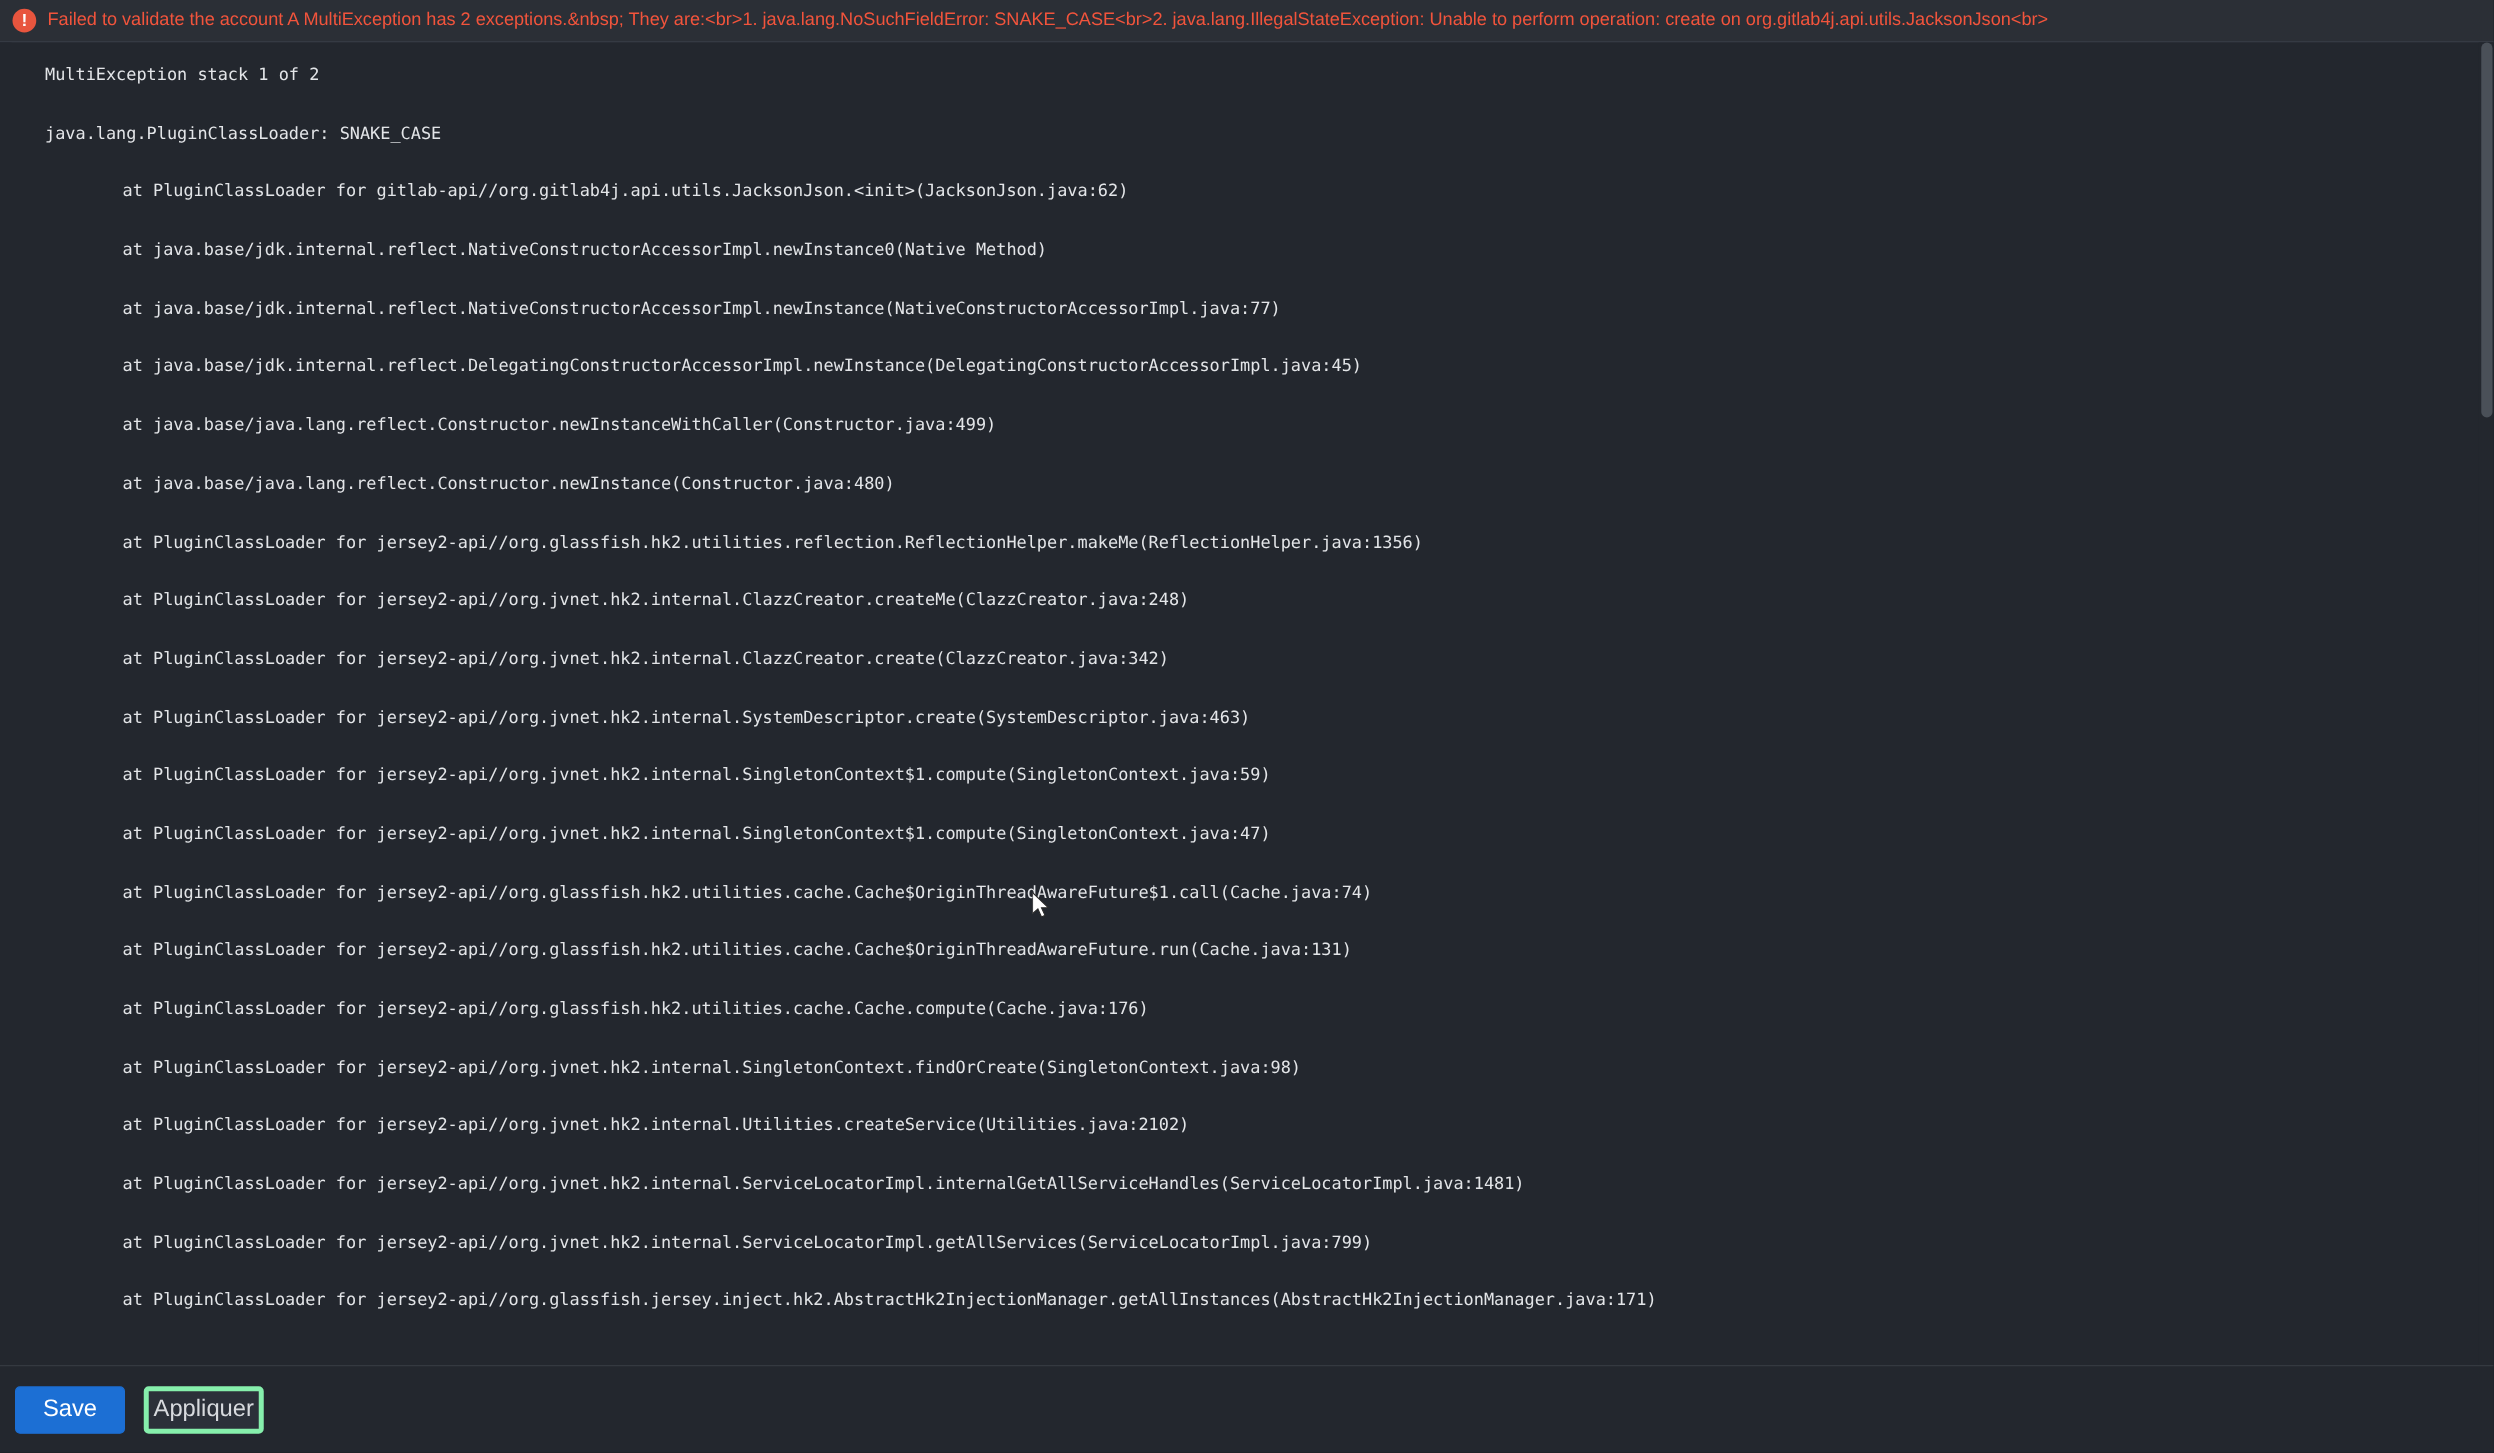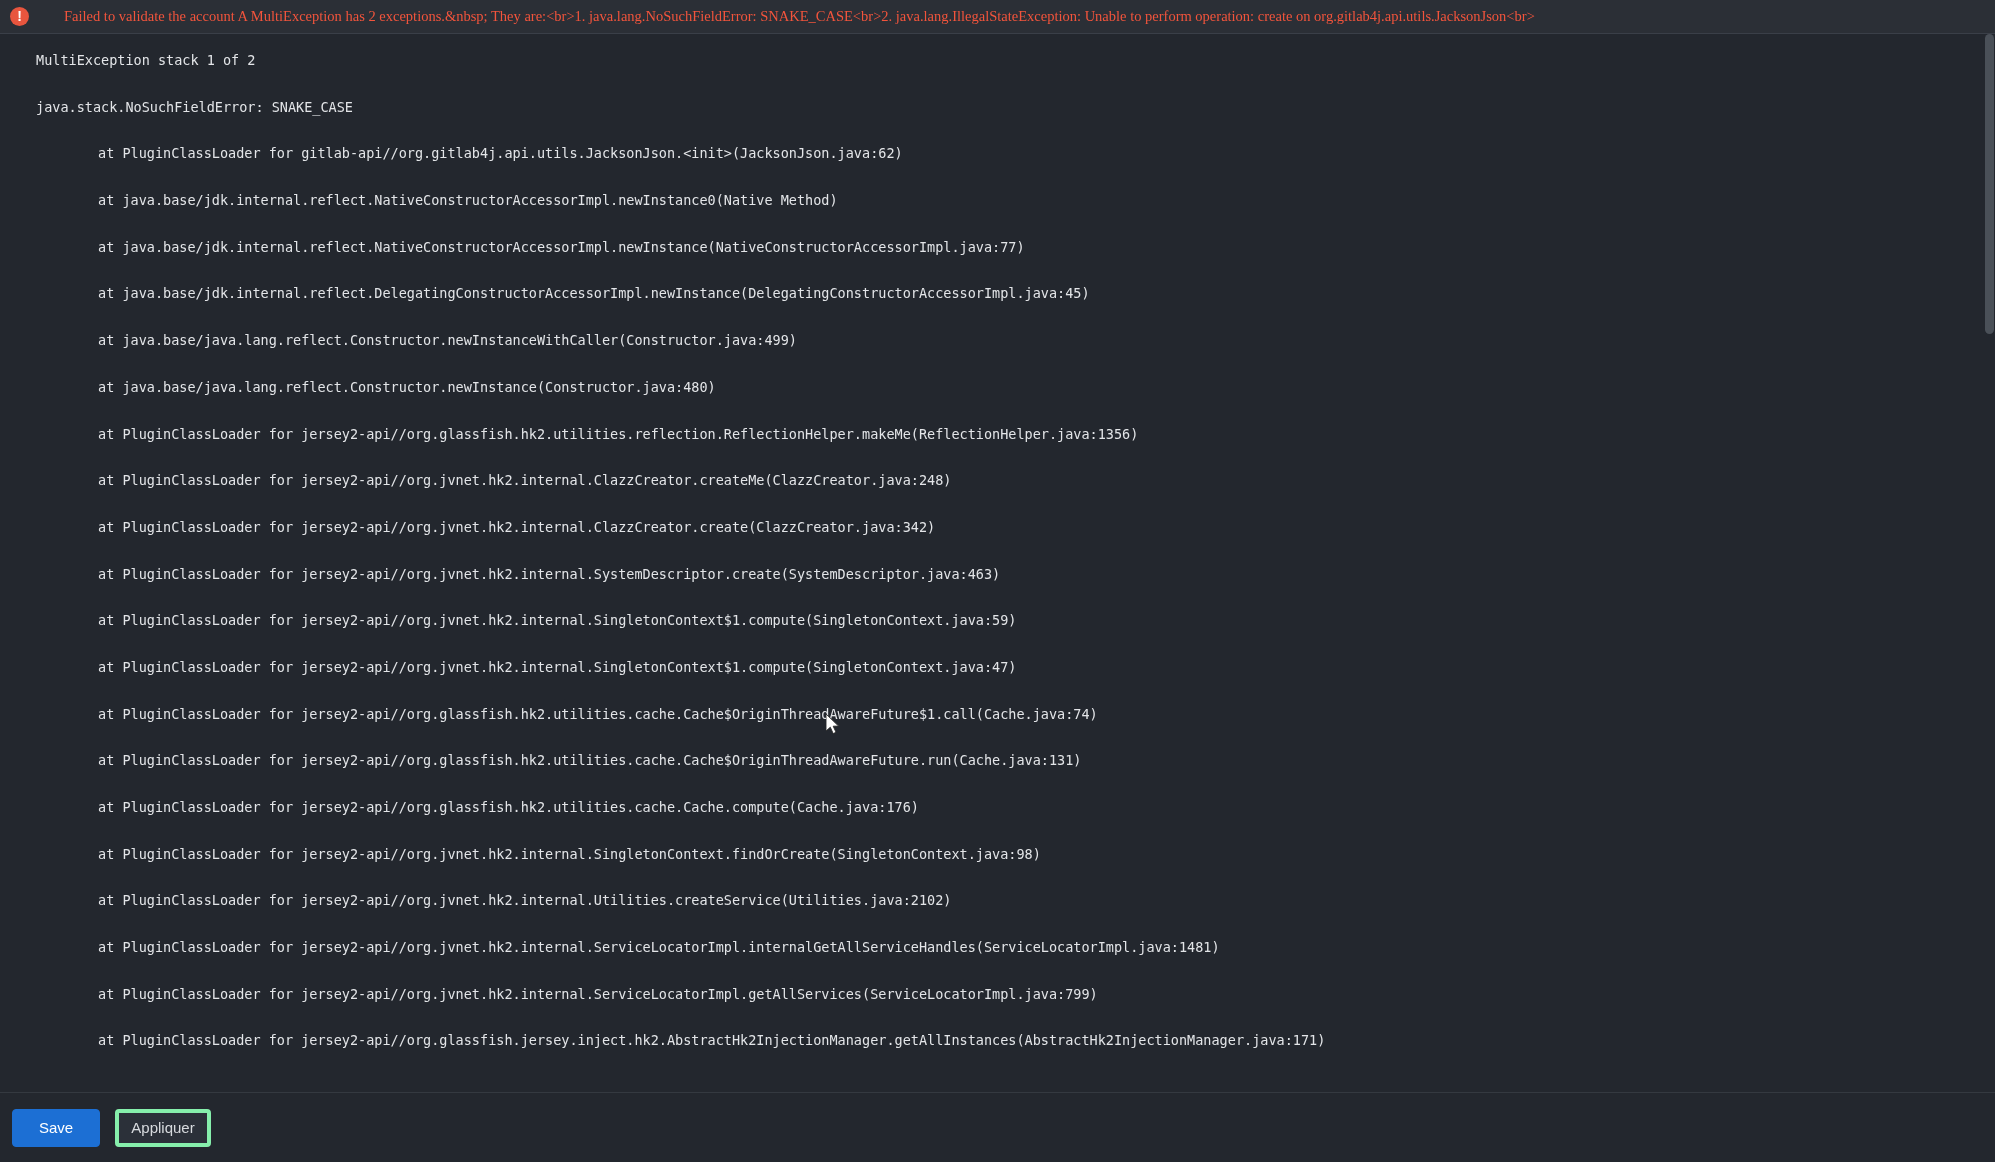--- a/index.html
+++ b/index.html
@@ -49,22 +49,21 @@
     font-family: "Liberation Sans", sans-serif;
     user-select: none;
   }
   .error-text {
     color: #f2543c;
     font-size: 14.5px;
     line-height: 17px;
     white-space: nowrap;
     overflow: hidden;
     text-overflow: clip;
-    font-family: Liberation Serif, serif;
-    margin-left: 26px;
+    font-family: Liberation Sans, sans-serif;
   }
 
   
   .trace-panel {
     position: absolute;
     top: 34px;
     left: 0;
     width: 1995px;
     height: 1058px;
     background: #23272e;
@@ -126,21 +125,21 @@
     height: 70px;
     background: #23272e;
     border-top: 1px solid #343940;
     display: flex;
     align-items: center;
     padding-left: 12px;
     box-sizing: border-box;
   }
   .btn {
     font-family: "Liberation Sans", sans-serif;
-    font-size: 15px;
+    font-size: 19px;
     border-radius: 4px;
     cursor: pointer;
     box-sizing: border-box;
     display: inline-flex;
     align-items: center;
     justify-content: center;
   }
   .btn-primary {
     width: 88px;
     height: 38px;
@@ -176,21 +175,21 @@
   <div class="error-banner">
     <div class="error-icon">!</div>
     <div class="error-text">Failed to validate the account A MultiException has 2 exceptions.&amp;nbsp; They are:&lt;br&gt;1. java.lang.NoSuchFieldError: SNAKE_CASE&lt;br&gt;2. java.lang.IllegalStateException: Unable to perform operation: create on org.gitlab4j.api.utils.JacksonJson&lt;br&gt;</div>
   </div>
 
   <div class="left-rail"></div>
 
   <div class="trace-panel">
     <div class="trace-inner">
         <div class="trace-line">MultiException stack 1 of 2</div>
-        <div class="trace-line">java.stack.NoSuchFieldError: SNAKE_CASE</div>
+        <div class="trace-line">java.lang.PluginClassLoader: SNAKE_CASE</div>
         <div class="trace-line indent">at PluginClassLoader for gitlab-api//org.gitlab4j.api.utils.JacksonJson.&lt;init&gt;(JacksonJson.java:62)</div>
         <div class="trace-line indent">at java.base/jdk.internal.reflect.NativeConstructorAccessorImpl.newInstance0(Native Method)</div>
         <div class="trace-line indent">at java.base/jdk.internal.reflect.NativeConstructorAccessorImpl.newInstance(NativeConstructorAccessorImpl.java:77)</div>
         <div class="trace-line indent">at java.base/jdk.internal.reflect.DelegatingConstructorAccessorImpl.newInstance(DelegatingConstructorAccessorImpl.java:45)</div>
         <div class="trace-line indent">at java.base/java.lang.reflect.Constructor.newInstanceWithCaller(Constructor.java:499)</div>
         <div class="trace-line indent">at java.base/java.lang.reflect.Constructor.newInstance(Constructor.java:480)</div>
         <div class="trace-line indent">at PluginClassLoader for jersey2-api//org.glassfish.hk2.utilities.reflection.ReflectionHelper.makeMe(ReflectionHelper.java:1356)</div>
         <div class="trace-line indent">at PluginClassLoader for jersey2-api//org.jvnet.hk2.internal.ClazzCreator.createMe(ClazzCreator.java:248)</div>
         <div class="trace-line indent">at PluginClassLoader for jersey2-api//org.jvnet.hk2.internal.ClazzCreator.create(ClazzCreator.java:342)</div>
         <div class="trace-line indent">at PluginClassLoader for jersey2-api//org.jvnet.hk2.internal.SystemDescriptor.create(SystemDescriptor.java:463)</div>

